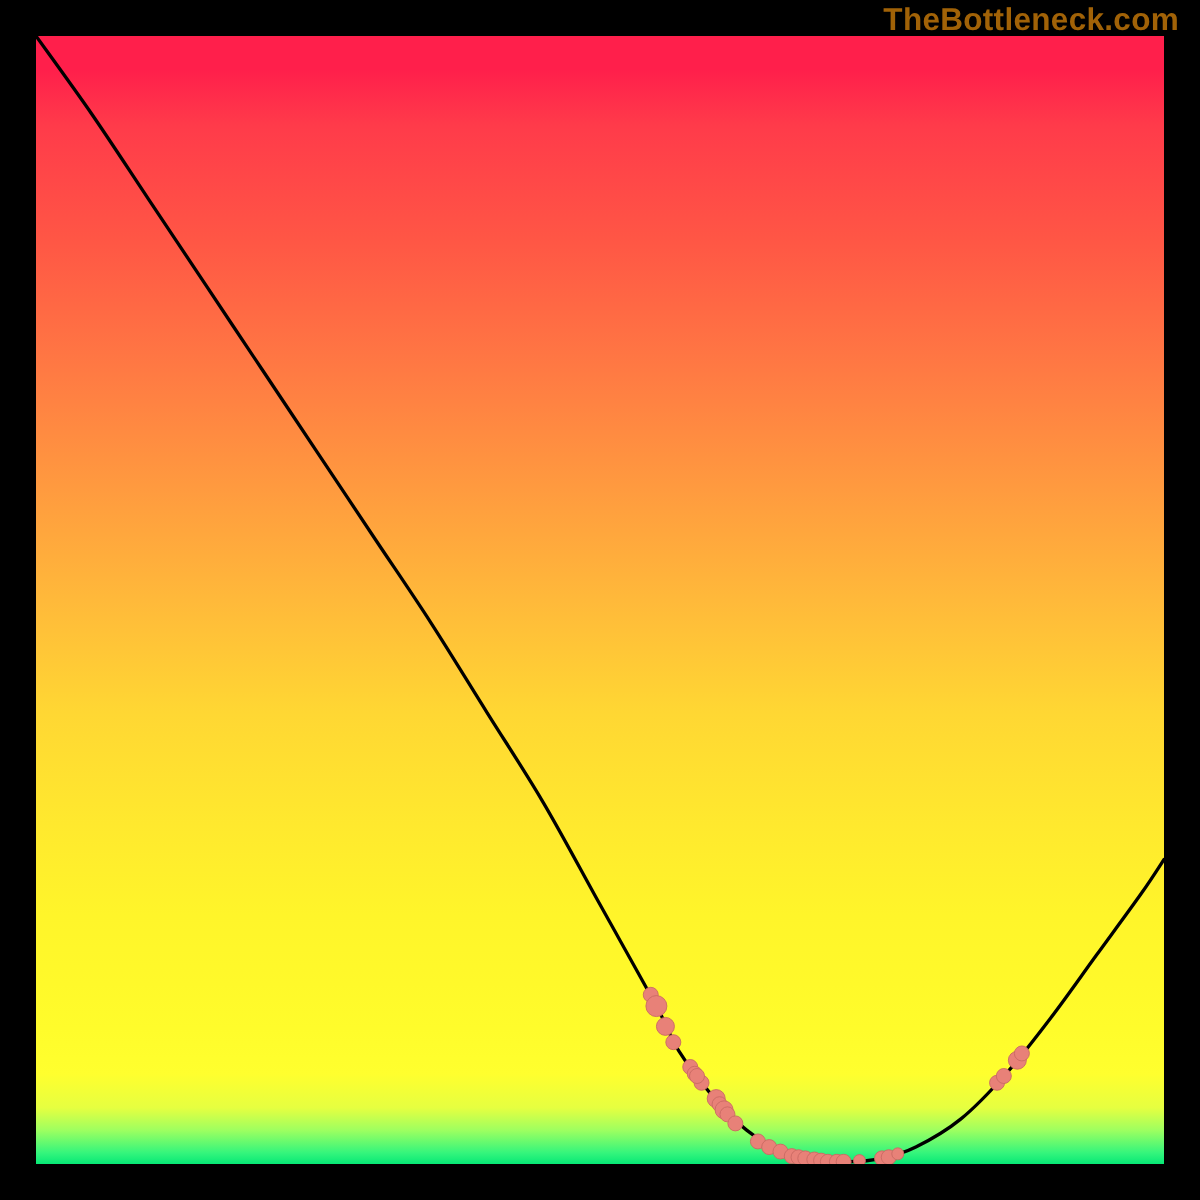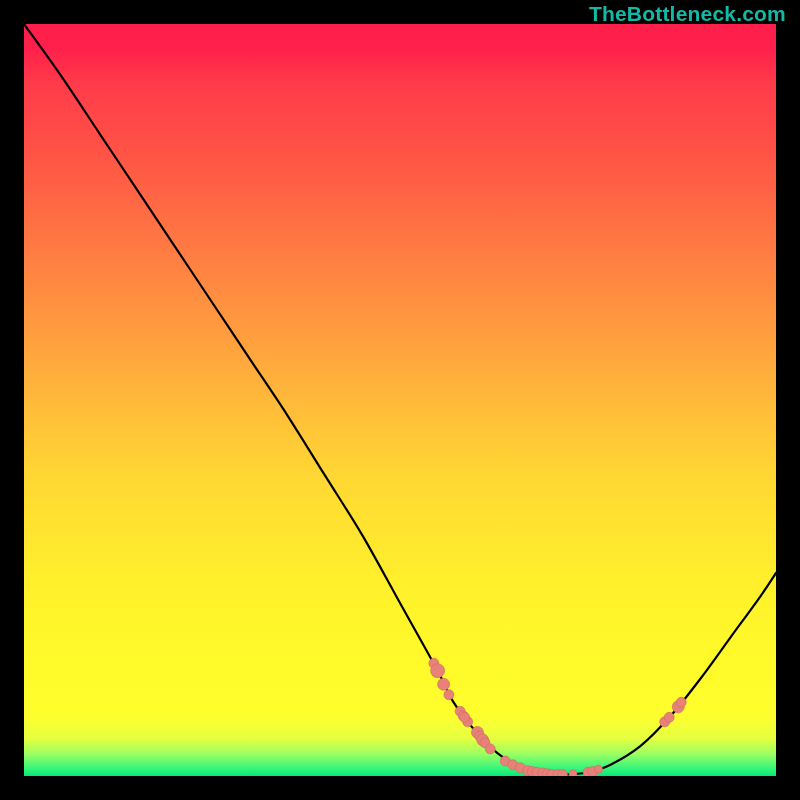--- a/index.html
+++ b/index.html
@@ -14,21 +14,21 @@
   .frame {
     position: relative;
     width: 800px;
     height: 800px;
     background: #000;
   }
   .watermark {
     position: absolute;
     top: 2px;
     right: 14px;
-    color: #14b8a6;
+    color: #a16207;
     font-size: 21px;
     font-weight: 600;
     letter-spacing: 0.2px;
     z-index: 5;
   }
   .plot-box {
     position: absolute;
     left: 24px;
     top: 24px;
     width: 752px;

